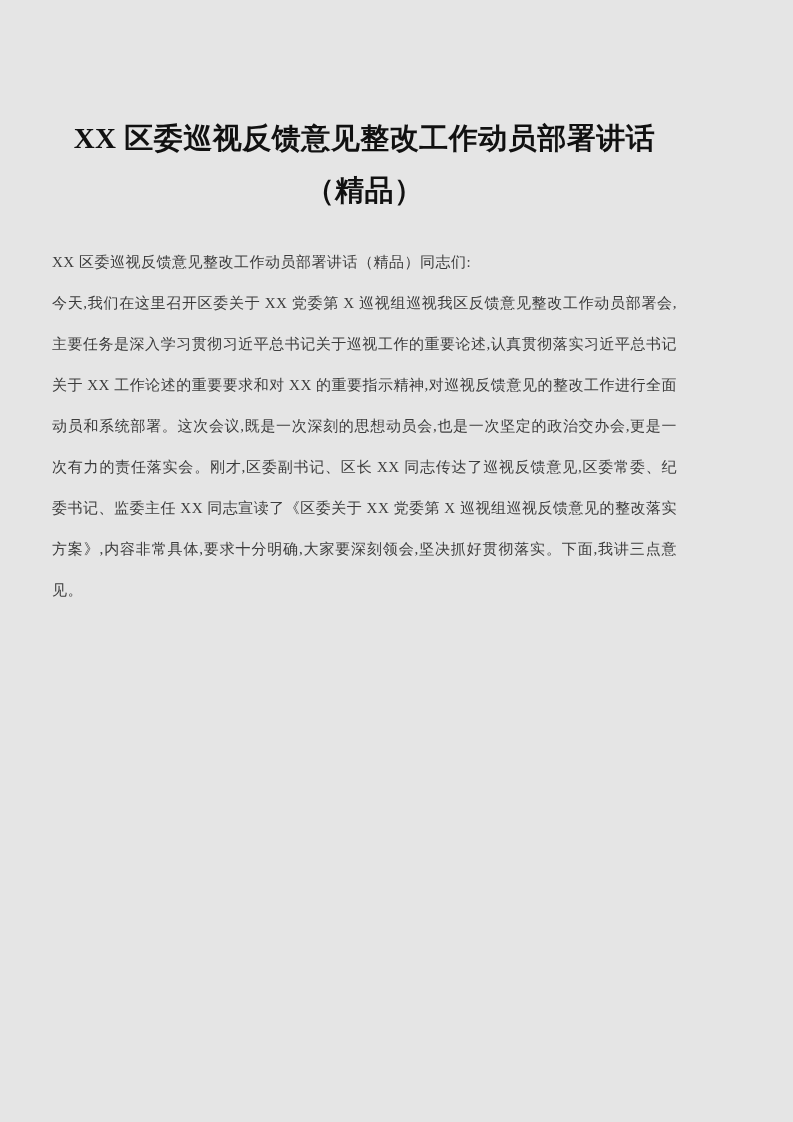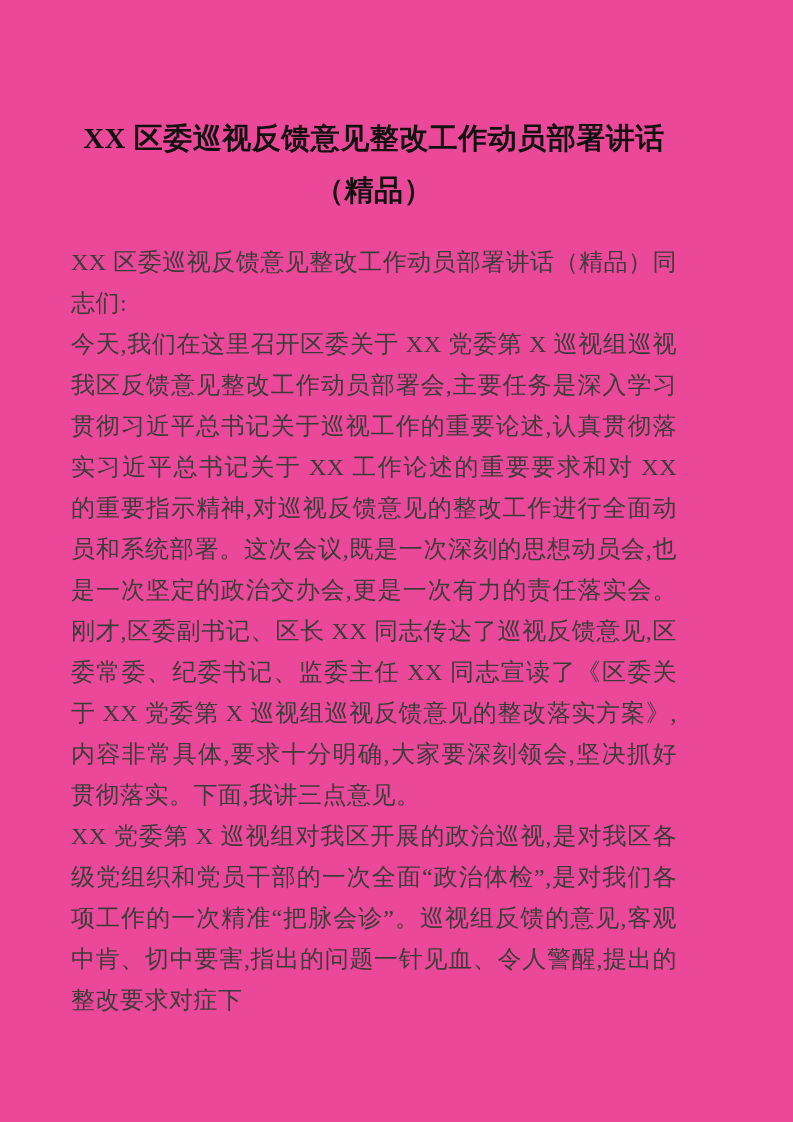--- a/index.html
+++ b/index.html
@@ -5,49 +5,48 @@
   html, body {
     margin: 0;
     padding: 0;
     background: #ffffff;
   }
   .page {
     position: relative;
     width: 793px;
     height: 1122px;
     margin: 0 auto;
-    background: #ec4899;
+    background: #e5e5e5;
     box-sizing: border-box;
-    padding: 112px 116px 0 71px;
+    padding: 112px 116px 0 52px;
     overflow: hidden;
     font-family: "Liberation Serif", "DejaVu Serif", serif;
   }
   .doc-title {
     margin: 0 0 26px 0;
     font-size: 29px;
     line-height: 52px;
     font-weight: 700;
     text-align: center;
     color: #111111;
     letter-spacing: 0.5px;
   }
   .para {
     margin: 0;
-    font-size: 24px;
+    font-size: 15px;
     line-height: 41px;
     text-align: justify;
     color: #3c3c3c;
     letter-spacing: 0.5px;
   }
 </style>
 </head>
 <body>
 
 <div class="page">
   <h1 class="doc-title">XX 区委巡视反馈意见整改工作动员部署讲话（精品）</h1>
 
   <p class="para">XX 区委巡视反馈意见整改工作动员部署讲话（精品）同志们:</p>
 
   <p class="para">今天,我们在这里召开区委关于 XX 党委第 X 巡视组巡视我区反馈意见整改工作动员部署会,主要任务是深入学习贯彻习近平总书记关于巡视工作的重要论述,认真贯彻落实习近平总书记关于 XX 工作论述的重要要求和对 XX 的重要指示精神,对巡视反馈意见的整改工作进行全面动员和系统部署。这次会议,既是一次深刻的思想动员会,也是一次坚定的政治交办会,更是一次有力的责任落实会。刚才,区委副书记、区长 XX 同志传达了巡视反馈意见,区委常委、纪委书记、监委主任 XX 同志宣读了《区委关于 XX 党委第 X 巡视组巡视反馈意见的整改落实方案》,内容非常具体,要求十分明确,大家要深刻领会,坚决抓好贯彻落实。下面,我讲三点意见。</p>
 
 
-  <p class="para">XX 党委第 X 巡视组对我区开展的政治巡视,是对我区各级党组织和党员干部的一次全面“政治体检”,是对我们各项工作的一次精准“把脉会诊”。巡视组反馈的意见,客观中肯、切中要害,指出的问题一针见血、令人警醒,提出的整改要求对症下</p>
 </div>
 
 </body></html>

